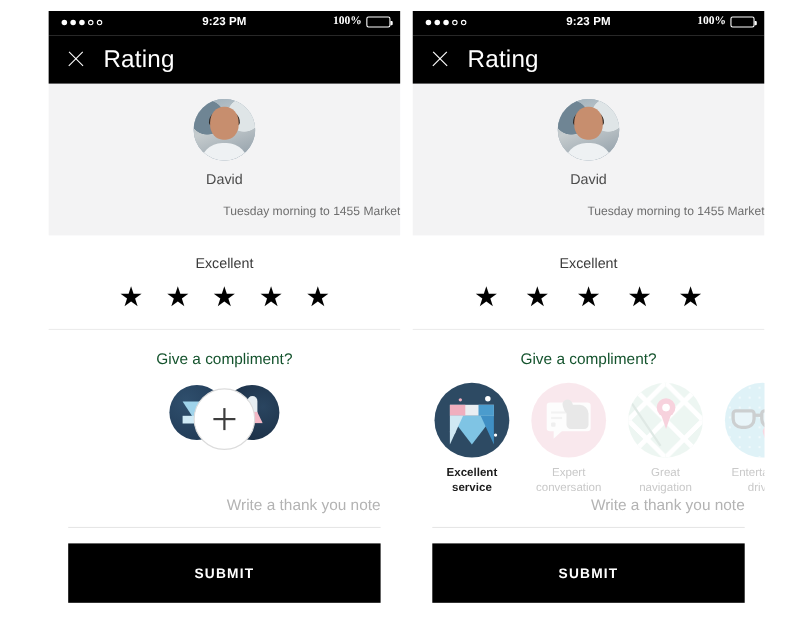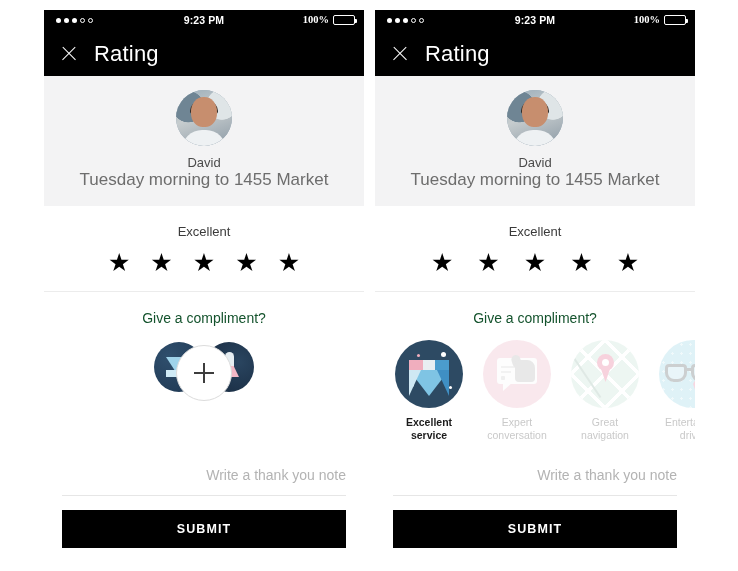--- a/index.html
+++ b/index.html
@@ -35,21 +35,21 @@
   .profile{background:#f3f3f4;padding:14px 0 16px;text-align:center;}
   .avatar{width:56px;height:56px;border-radius:50%;margin:0 auto;position:relative;overflow:hidden;background:#8fa3b4;}
   .avatar .bg{position:absolute;inset:0;background:
      radial-gradient(circle at 22% 30%, #6f8594 0 26%, transparent 27%),
      radial-gradient(circle at 82% 26%, #dfe5e7 0 24%, transparent 25%),
      linear-gradient(160deg,#9badb9 0%,#c6ccce 45%,#8c9aa5 100%);}
   .avatar .face{position:absolute;left:50%;top:40%;transform:translate(-50%,-50%);width:26px;height:30px;border-radius:48% 48% 45% 45%;background:#c78e6e;}
   .avatar .hair{position:absolute;left:50%;top:20%;transform:translateX(-50%);width:28px;height:13px;border-radius:14px 14px 4px 4px;background:#2e2723;}
   .avatar .body{position:absolute;left:50%;bottom:-4px;transform:translateX(-50%);width:44px;height:20px;border-radius:22px 22px 0 0;background:#eef1f3;}
   .pname{margin-top:9px;font-size:13px;color:#4b4b4b;}
-  .ptrip{margin-top:0;font-size:17px;color:#6d6d6d;}
+  .ptrip{margin-top:16px;font-size:11px;color:#6d6d6d;text-align:right;}
 
   
   .ratingsec{padding:18px 0 16px;text-align:center;border-bottom:1px solid #ececec;}
   .ratinglabel{font-size:13px;color:#3b3b3b;font-weight:500;}
   .stars{margin-top:11px;display:flex;justify-content:center;align-items:center;}
   .stars span{font-size:25px;line-height:1;color:#000000;display:block;}
   .phone.left .stars span{margin:0 10px;}
   .phone.right .stars span{margin:0 12px;}
 
   
@@ -120,21 +120,21 @@
   .ic-glass .dots{position:absolute;inset:0;background-image:radial-gradient(#ffffff 1px, transparent 1.2px);background-size:9px 9px;opacity:.55;}
   .ic-glass .lens{position:absolute;top:24px;width:22px;height:18px;border:3px solid #8f9699;border-radius:4px 4px 9px 9px;box-sizing:border-box;background:#cfeaf2;}
   .ic-glass .lens.l{left:6px;}
   .ic-glass .lens.r{left:32px;}
   .ic-glass .bridge{position:absolute;left:27px;top:28px;width:7px;height:3px;background:#8f9699;}
   .ic-glass .drop{position:absolute;left:34px;top:30px;width:16px;height:24px;background:#f0a8bd;border-radius:50% 50% 50% 50%/60% 60% 40% 40%;clip-path:polygon(50% 0,100% 58%,78% 100%,22% 100%,0 58%);}
 
   
   .bottom{position:absolute;left:0;right:0;bottom:0;padding:0 18px 12px;box-sizing:border-box;}
   .note{font-size:14px;color:#b3b3b3;padding:10px 0 12px;border-bottom:1px solid #e6e6e6;cursor:text;text-align:right;}
-  .submit{margin-top:14px;height:38px;background:#000000;color:#ffffff;display:flex;align-items:center;justify-content:center;font-size:12.5px;font-weight:bold;letter-spacing:1.1px;cursor:pointer;}
+  .submit{margin-top:14px;height:54px;background:#000000;color:#ffffff;display:flex;align-items:center;justify-content:center;font-size:12.5px;font-weight:bold;letter-spacing:1.1px;cursor:pointer;}
 </style>
 </head>
 <body>
 
 <div class="canvas">
 
   <div class="phone left">
 
     <div class="statusbar">
       <div class="sig">

